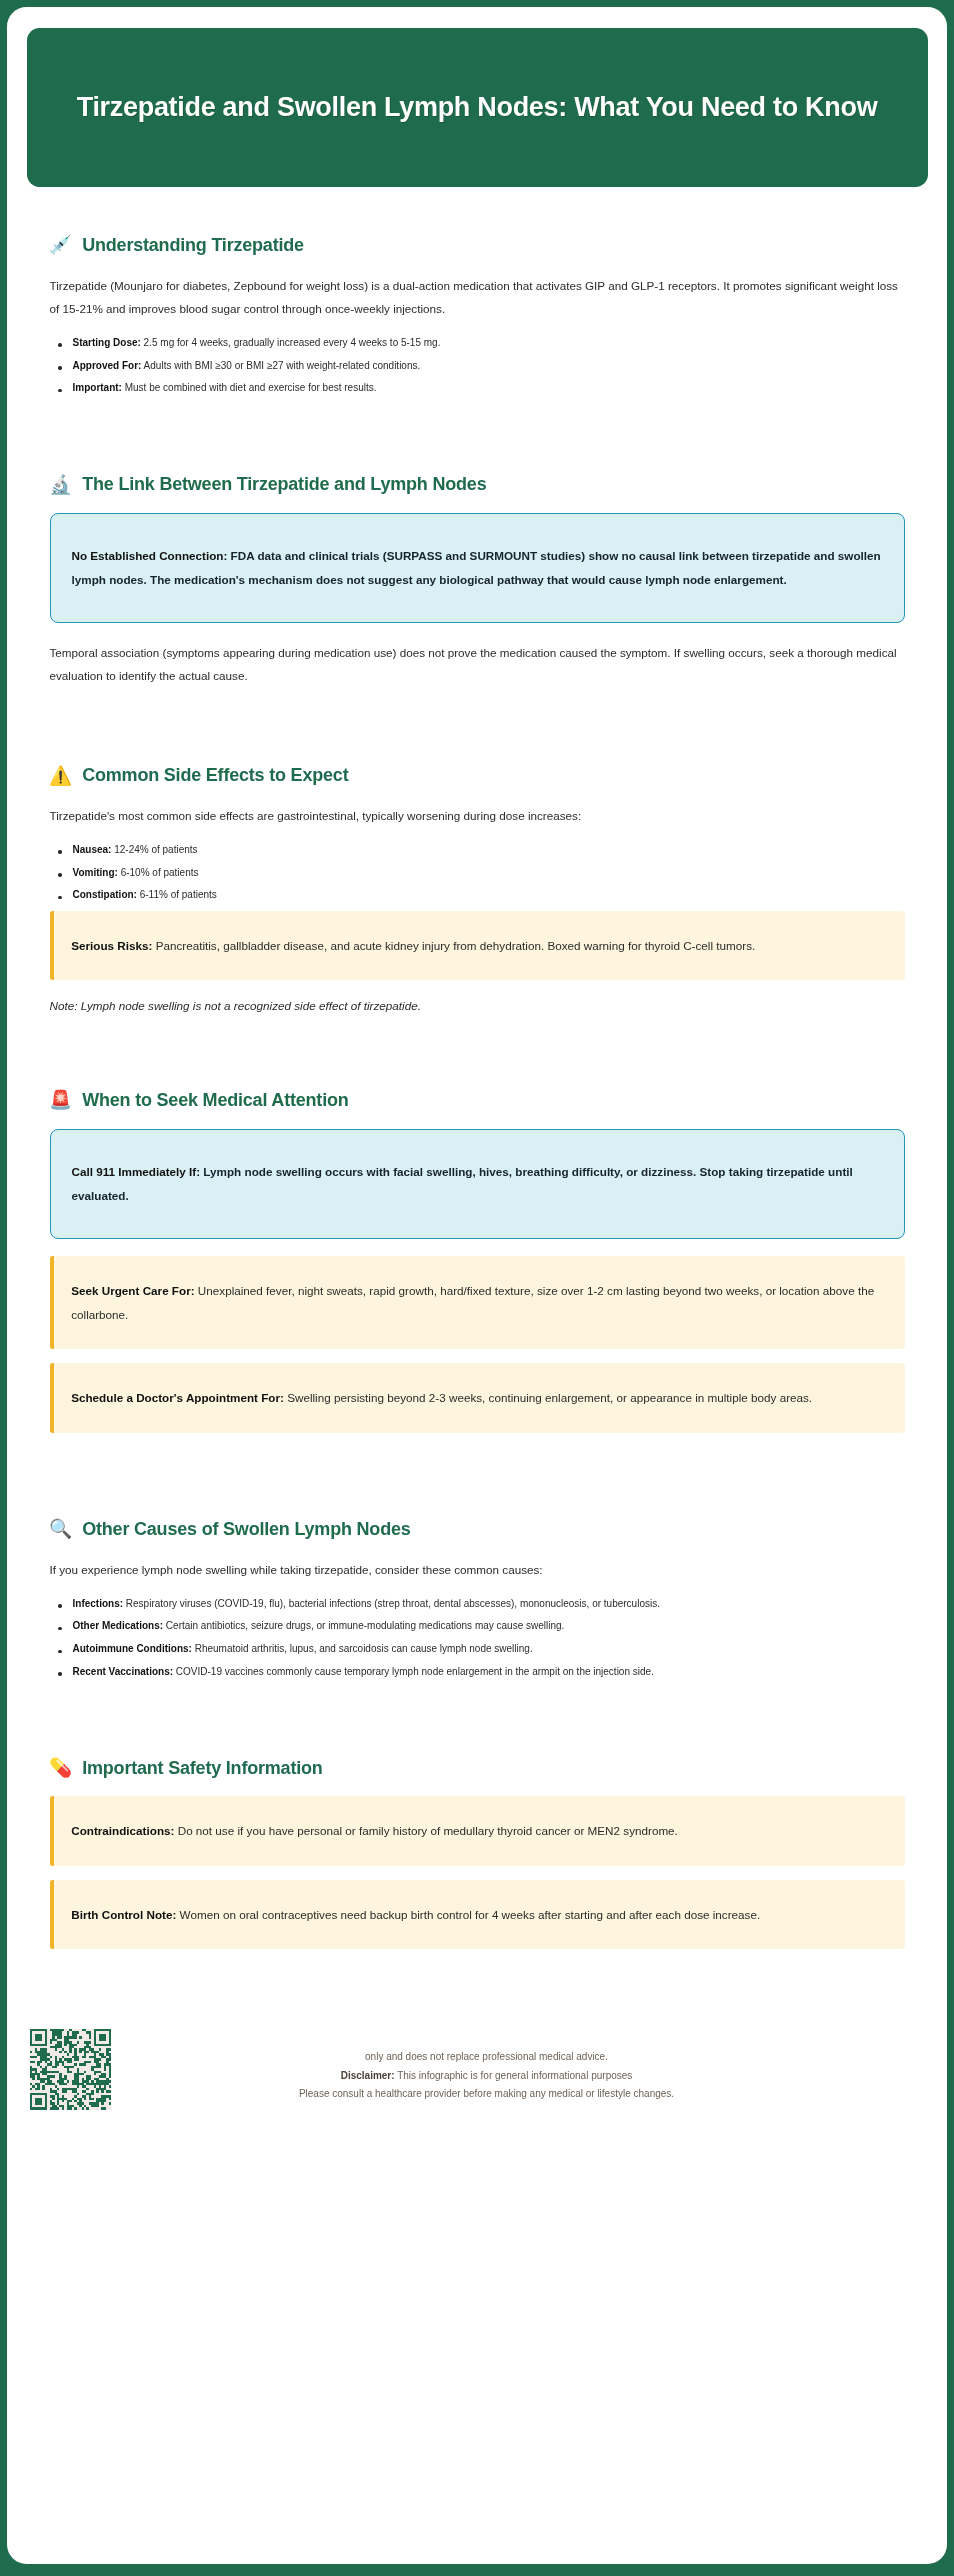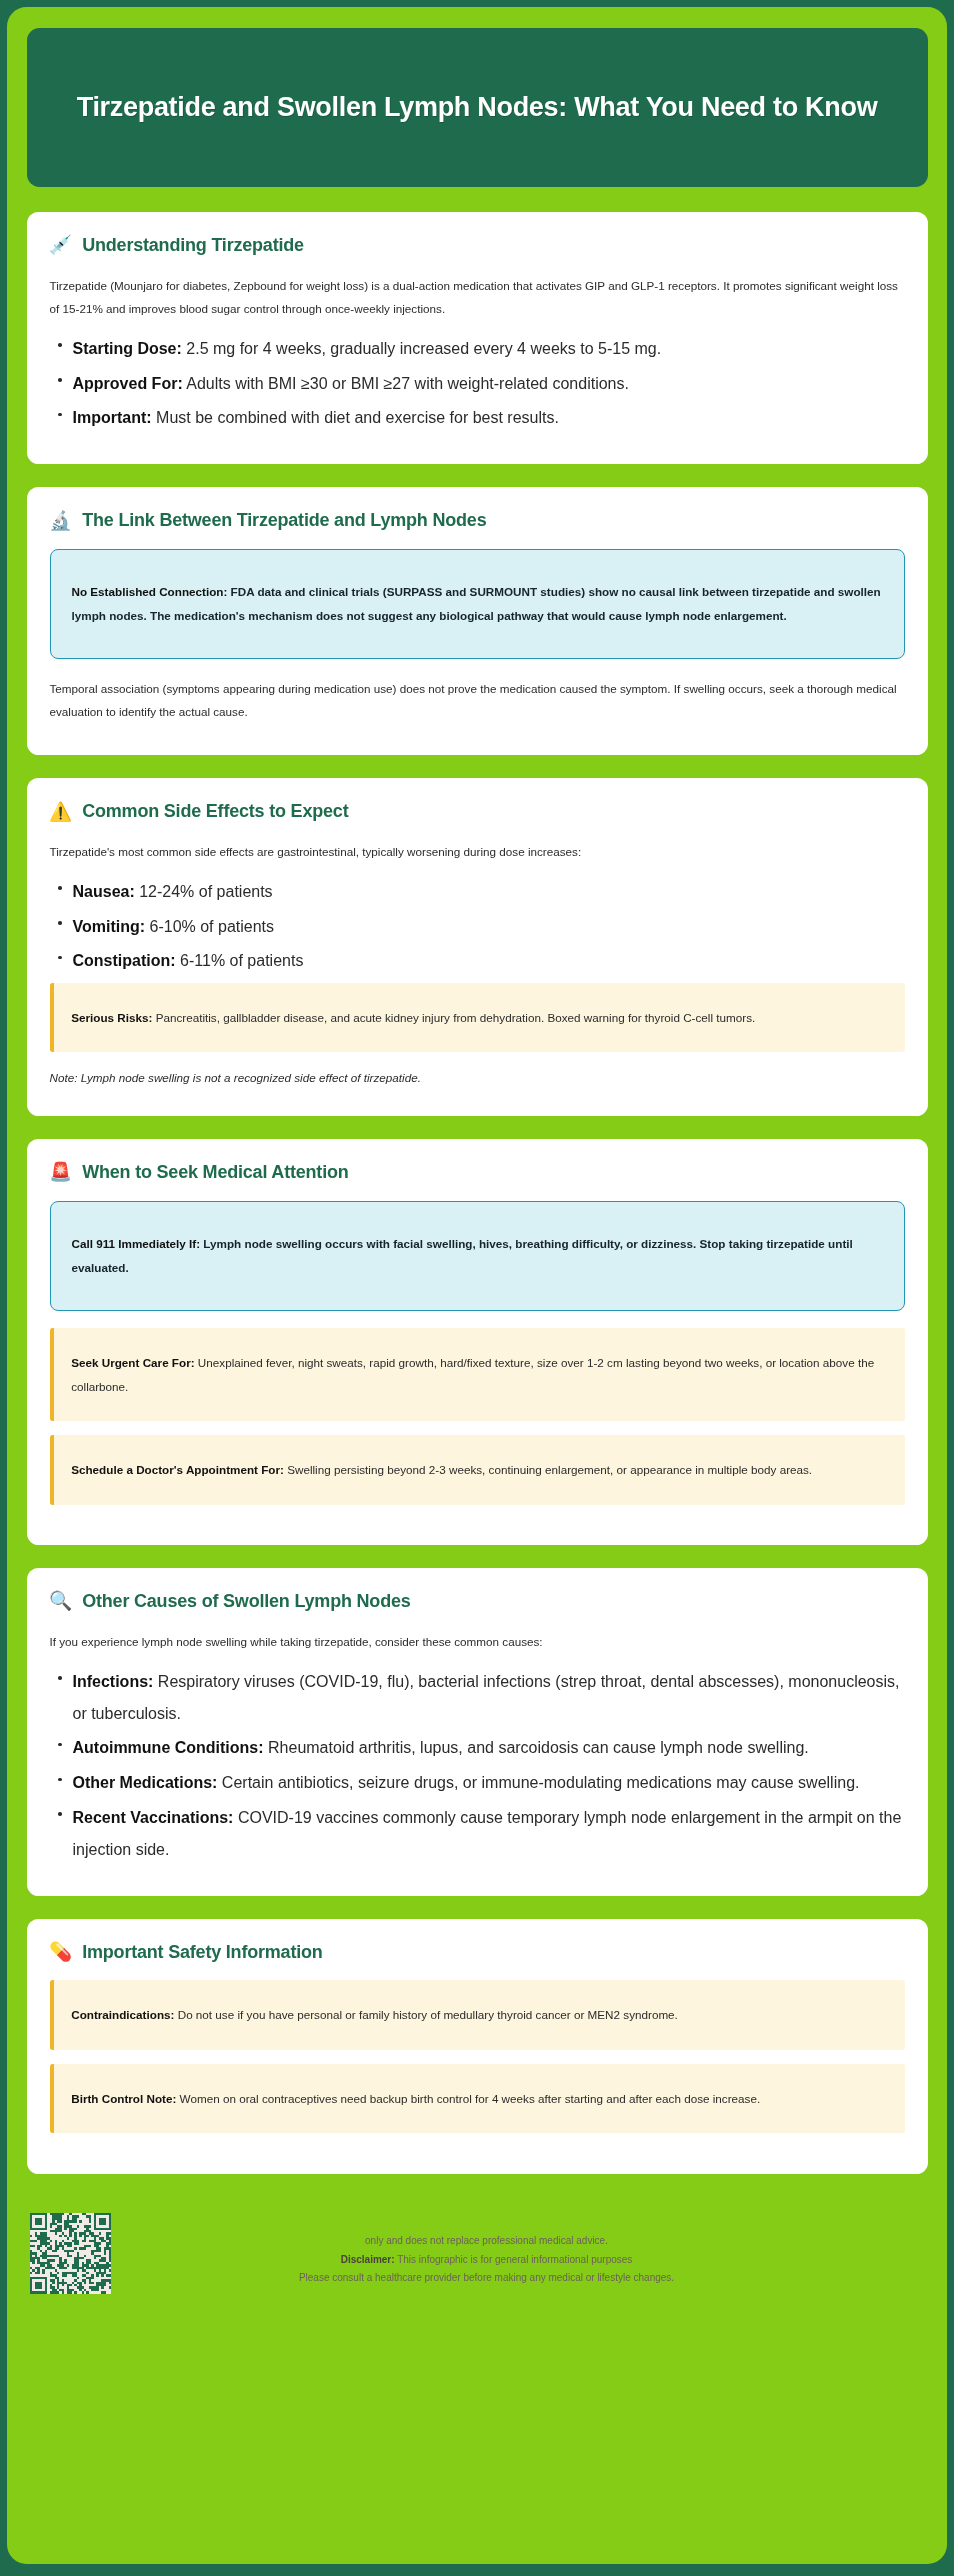--- a/index.html
+++ b/index.html
@@ -11,21 +11,21 @@
   }
 
   .page {
     width: 954px;
     min-height: 2576px;
     background: #1f6b4e;
     padding: 7px 7px 12.4px 7px;
   }
 
   .sheet {
-    background: #84cc16;
+    background: #ffffff;
     border-radius: 19.5px;
     padding: 21px 19.5px 0 19.5px;
     min-height: 2557px;
     display: flex;
     flex-direction: column;
   }
 
   
   .banner {
     background: #1f6b4e;
@@ -84,21 +84,21 @@
 
   ul.bullets {
     list-style: none;
     margin: 12.4px 0 3.5px 0;
     padding: 0;
   }
   ul.bullets > li {
     position: relative;
     padding-left: 23px;
     color: #2b2b2b;
-    font-size: 16px;
+    font-size: 10px;
     line-height: 2.0;
     margin-bottom: 2.7px;
   }
   ul.bullets > li::before {
     content: "";
     position: absolute;
     left: 8.9px;
     top: 10.6px;
     width: 3.5px;
     height: 3.5px;
@@ -241,22 +241,22 @@
     </div>
 
     <div class="card">
       <div class="section-head">
         <span class="section-icon">🔍</span>
         <span class="section-title">Other Causes of Swollen Lymph Nodes</span>
       </div>
       <p class="para">If you experience lymph node swelling while taking tirzepatide, consider these common causes:</p>
       <ul class="bullets">
         <li><b>Infections:</b><span> Respiratory viruses (COVID-19, flu), bacterial infections (strep throat, dental abscesses), mononucleosis, or tuberculosis.</span></li>
+        <li><b>Other Medications:</b><span> Certain antibiotics, seizure drugs, or immune-modulating medications may cause swelling.</span></li>
         <li><b>Autoimmune Conditions:</b><span> Rheumatoid arthritis, lupus, and sarcoidosis can cause lymph node swelling.</span></li>
-        <li><b>Other Medications:</b><span> Certain antibiotics, seizure drugs, or immune-modulating medications may cause swelling.</span></li>
         <li><b>Recent Vaccinations:</b><span> COVID-19 vaccines commonly cause temporary lymph node enlargement in the armpit on the injection side.</span></li>
       </ul>
     </div>
 
     <div class="card">
       <div class="section-head">
         <span class="section-icon">💊</span>
         <span class="section-title">Important Safety Information</span>
       </div>
       <div class="callout-warn">

